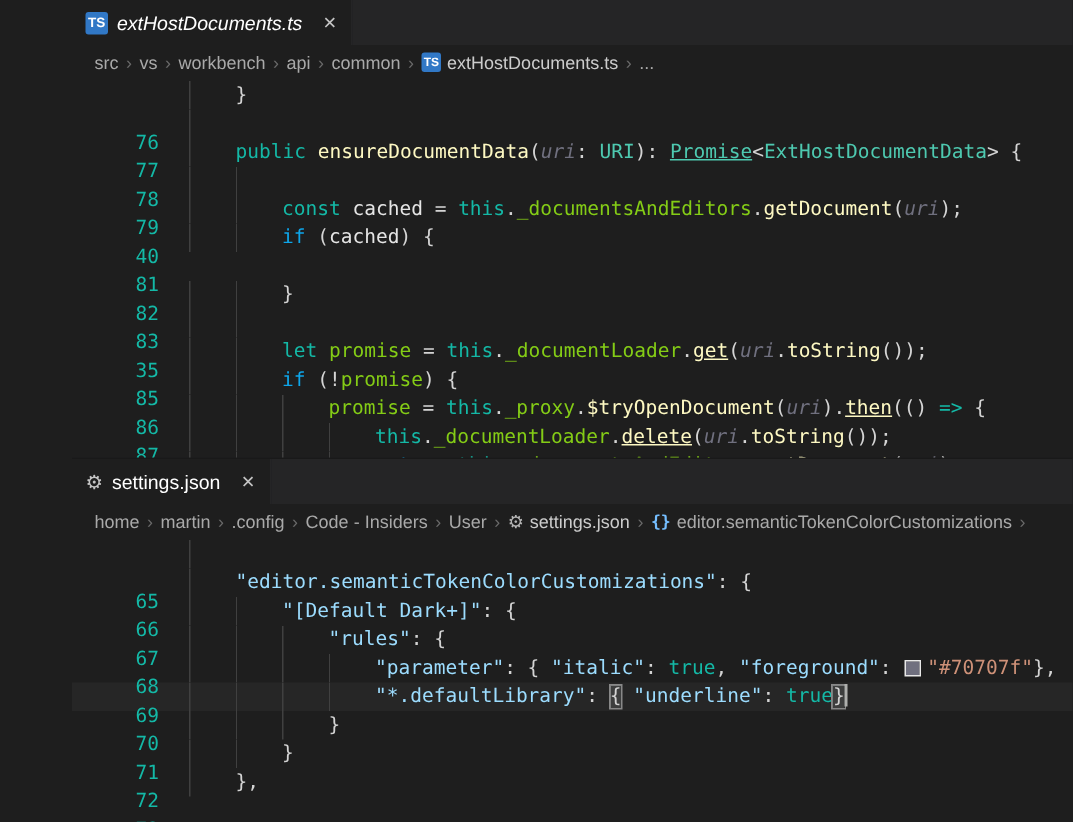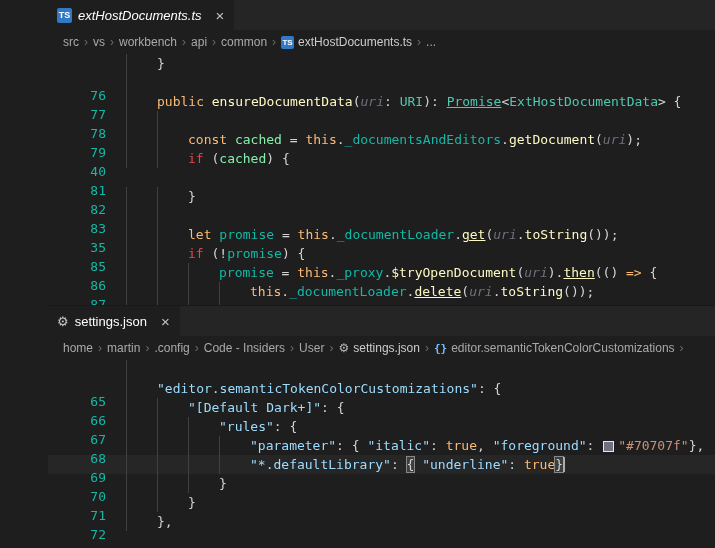--- a/index.html
+++ b/index.html
@@ -11,43 +11,43 @@
     color:#ffffff;font-size:13px;cursor:pointer;border-right:1px solid #252526;}
   .tab .tlabel.italic{font-style:italic;}
   .tclose{color:#c5c5c5;font-size:15px;margin-left:8px;line-height:1;cursor:pointer;}
   .ticon-ts{display:inline-block;width:15px;height:15px;background:#3178c6;color:#fff;
     font-size:9px;font-weight:bold;text-align:center;line-height:15px;border-radius:2px;
     font-family:"Liberation Sans",sans-serif;}
   .ticon-gear{color:#c5c5c5;font-size:13px;line-height:1;}
   
   .breadcrumbs{height:24px;background:#1e1e1e;display:flex;align-items:center;
     padding-left:15px;font-size:12px;color:#a9a9a9;white-space:nowrap;overflow:hidden;}
-  .crumb{cursor:pointer;display:inline-flex;align-items:center;gap:4px;flex:0 0 auto;}
+  .crumb{cursor:pointer;display:inline-flex;gap:4px;flex:0 0 auto;}
   .crumb.file{color:#cccccc;}
   .sep{color:#6a6a6a;margin:0 5px;flex:0 0 auto;}
   .bicon.ts{display:inline-block;width:13px;height:13px;background:#3178c6;color:#fff;
     font-size:8px;font-weight:bold;text-align:center;line-height:13px;border-radius:2px;}
   .bicon.gear{color:#b5b5b5;font-size:12px;}
   .bicon.obj{color:#75beff;font-family:"DejaVu Sans Mono",monospace;font-size:11px;font-weight:bold;}
   
   .code-area{background:#1e1e1e;overflow:hidden;cursor:text;}
   .pane-top .code-area{height:251px;}
   .pane-bottom .code-area{height:189px;border-top:0;}
   .pane-bottom .tabbar{border-top:1px solid #191919;}
   .row{display:flex;height:19px;line-height:19px;
     font-family:"DejaVu Sans Mono",monospace;font-size:13px;}
   .row.active{background:rgba(255,255,255,0.04);}
   .ln{width:58px;flex:0 0 58px;text-align:right;padding-right:8px;color:#14b8a6;
     user-select:none;cursor:pointer;margin-top:32px;}
   .lc{white-space:pre;padding-left:12px;color:#d4d4d4;}
   .ind{display:inline-block;width:31px;height:19px;vertical-align:top;
     box-shadow:inset 1px 0 0 #404040;}
   .tok{display:inline;}
-  .p{color:#d4d4d4}.kw{color:#fdba74}.ctl{color:#ef4444}.fn{color:#fef9c3}
-  .ty{color:#4ec9b0}.v{color:#14b8a6}.cv{color:#86efac}
+  .p{color:#d4d4d4}.kw{color:#14b8a6}.ctl{color:#0ea5e9}.fn{color:#fef9c3}
+  .ty{color:#4ec9b0}.v{color:#84cc16}.cv{color:#e5e5e5}
   .pm{color:#70707f;font-style:italic}
   .s{color:#ce9178}.k{color:#9cdcfe}
   .u{text-decoration:underline;}
   .bm{box-shadow:0 0 0 1px #888888;background:rgba(90,93,94,0.45);}
   .swatch{display:inline-block;width:9px;height:9px;background:#70707f;
     outline:1px solid #e8e8e8;margin:0 5px 0 2px;vertical-align:-1px;cursor:pointer;}
   .cursor{display:inline-block;width:2px;height:15px;background:#aeafad;vertical-align:-3px;}
 </style>
 </head>
 <body>

